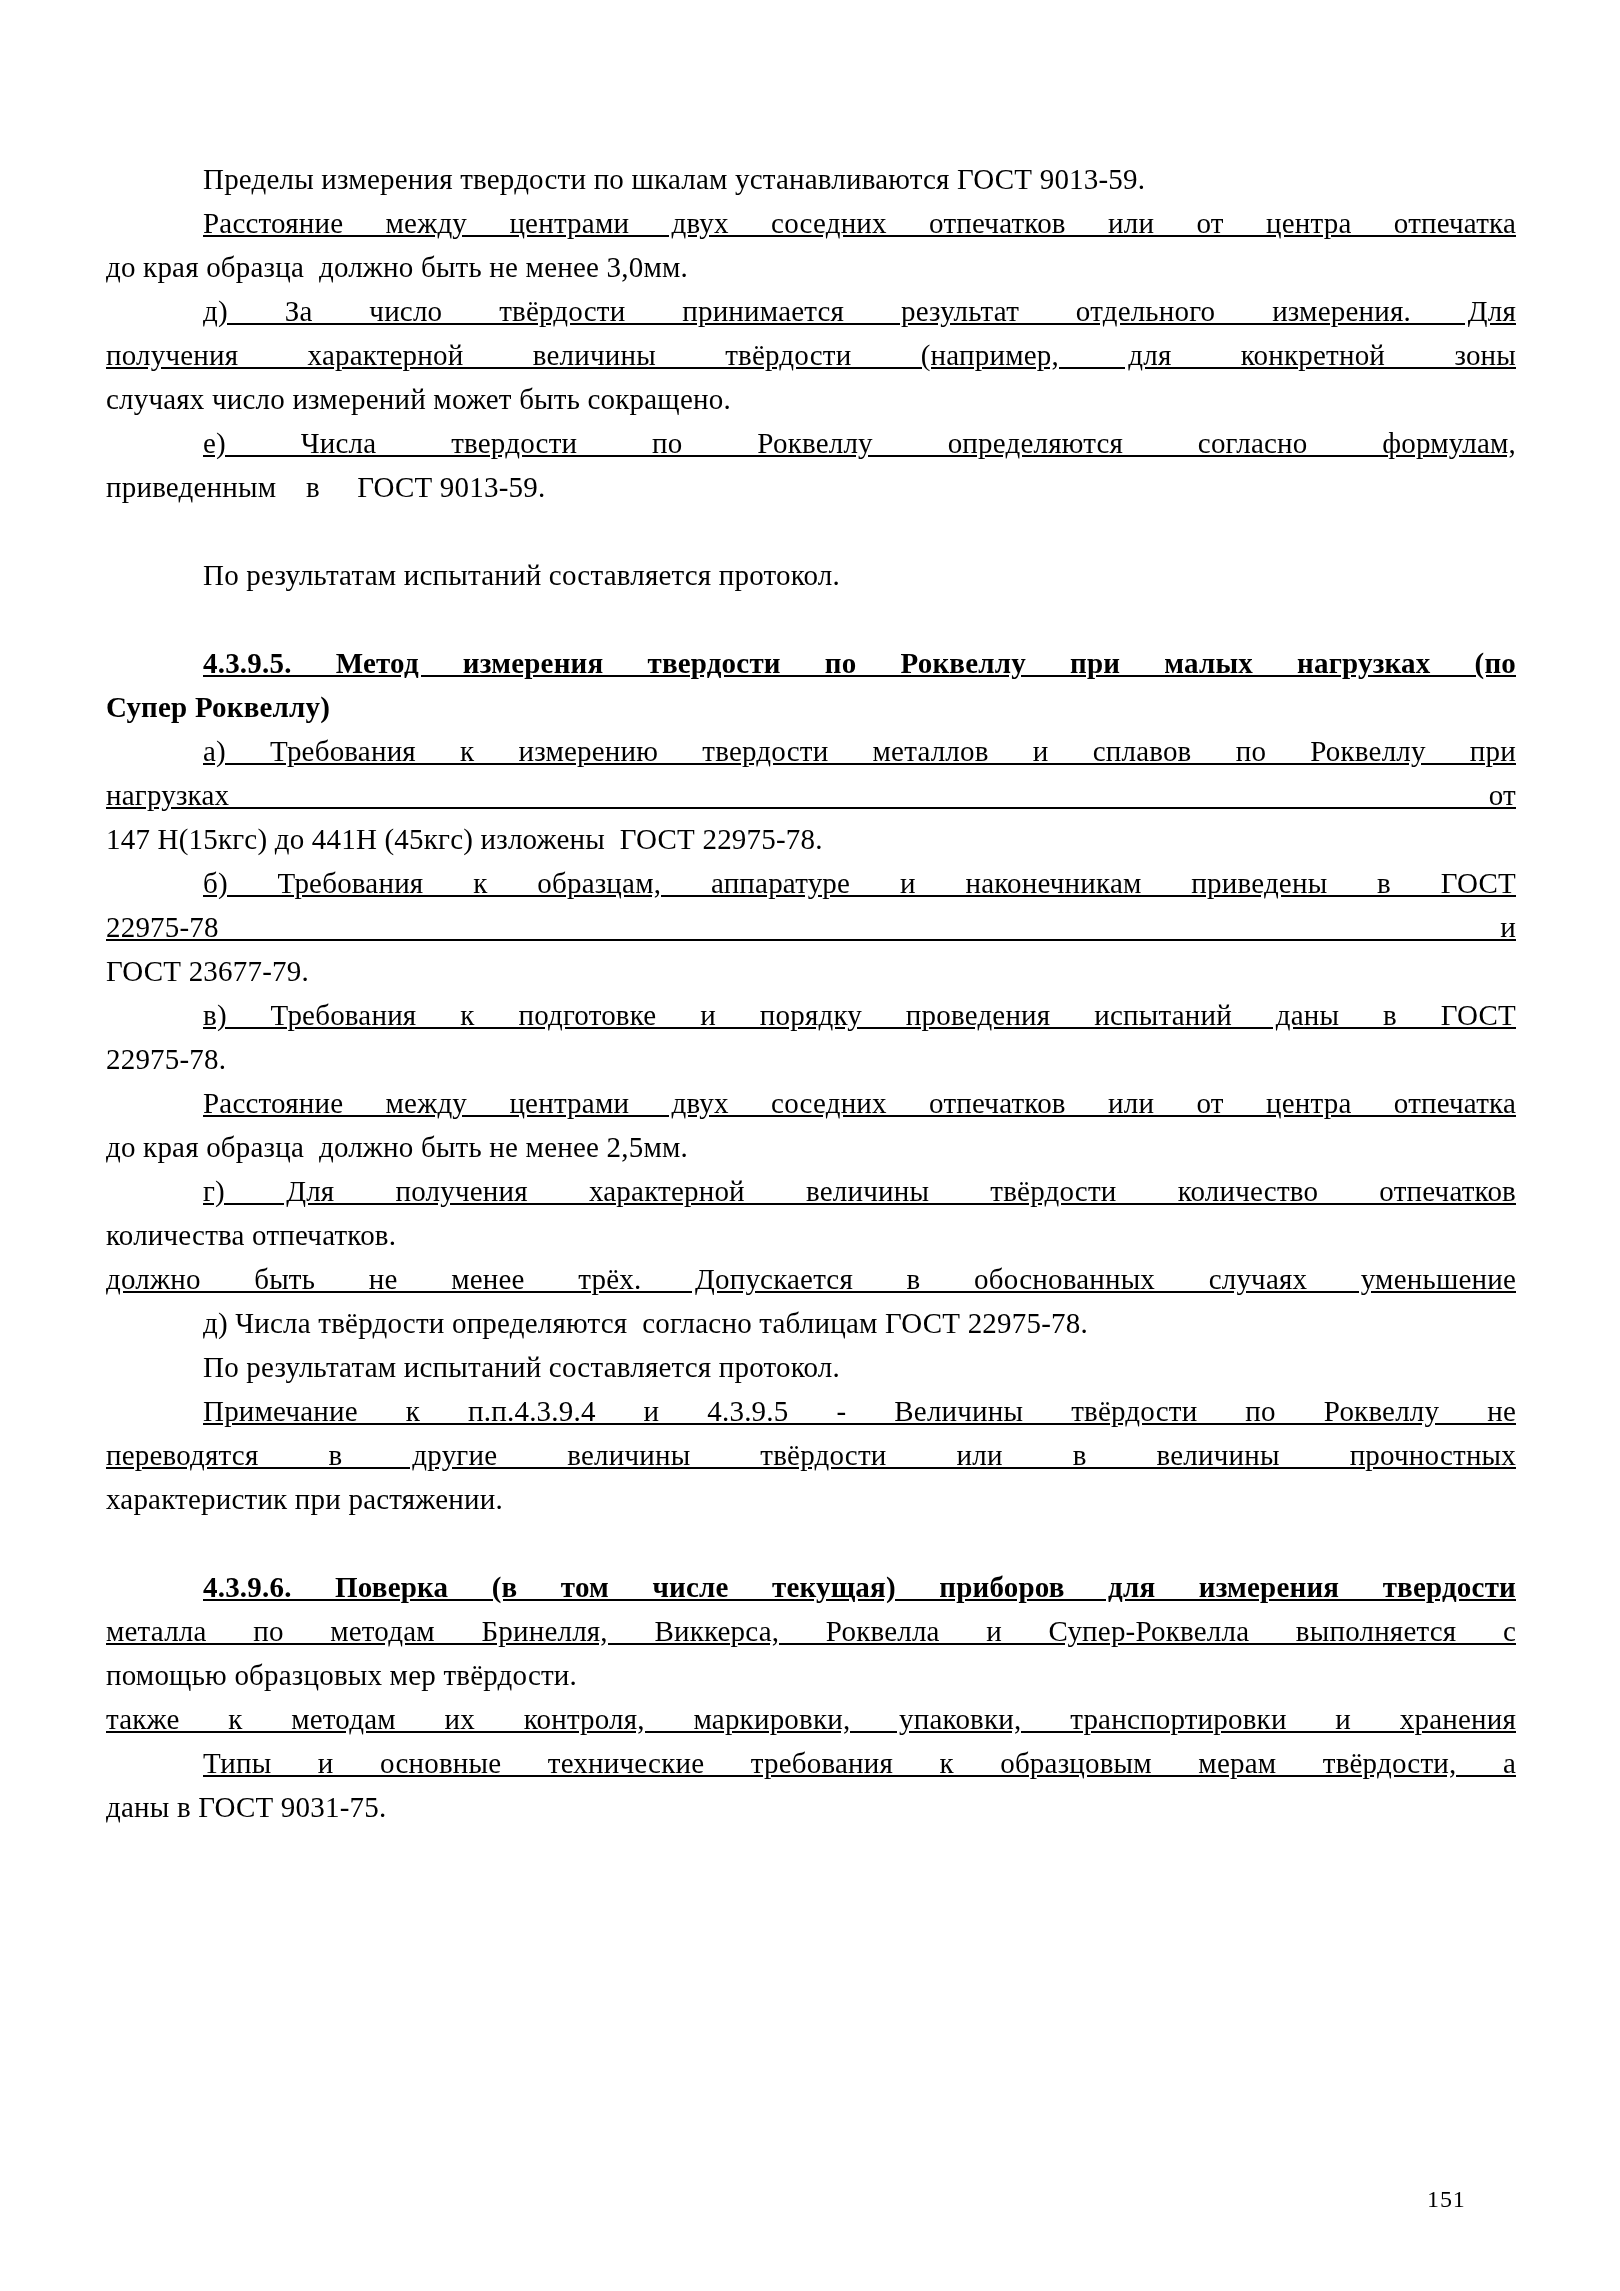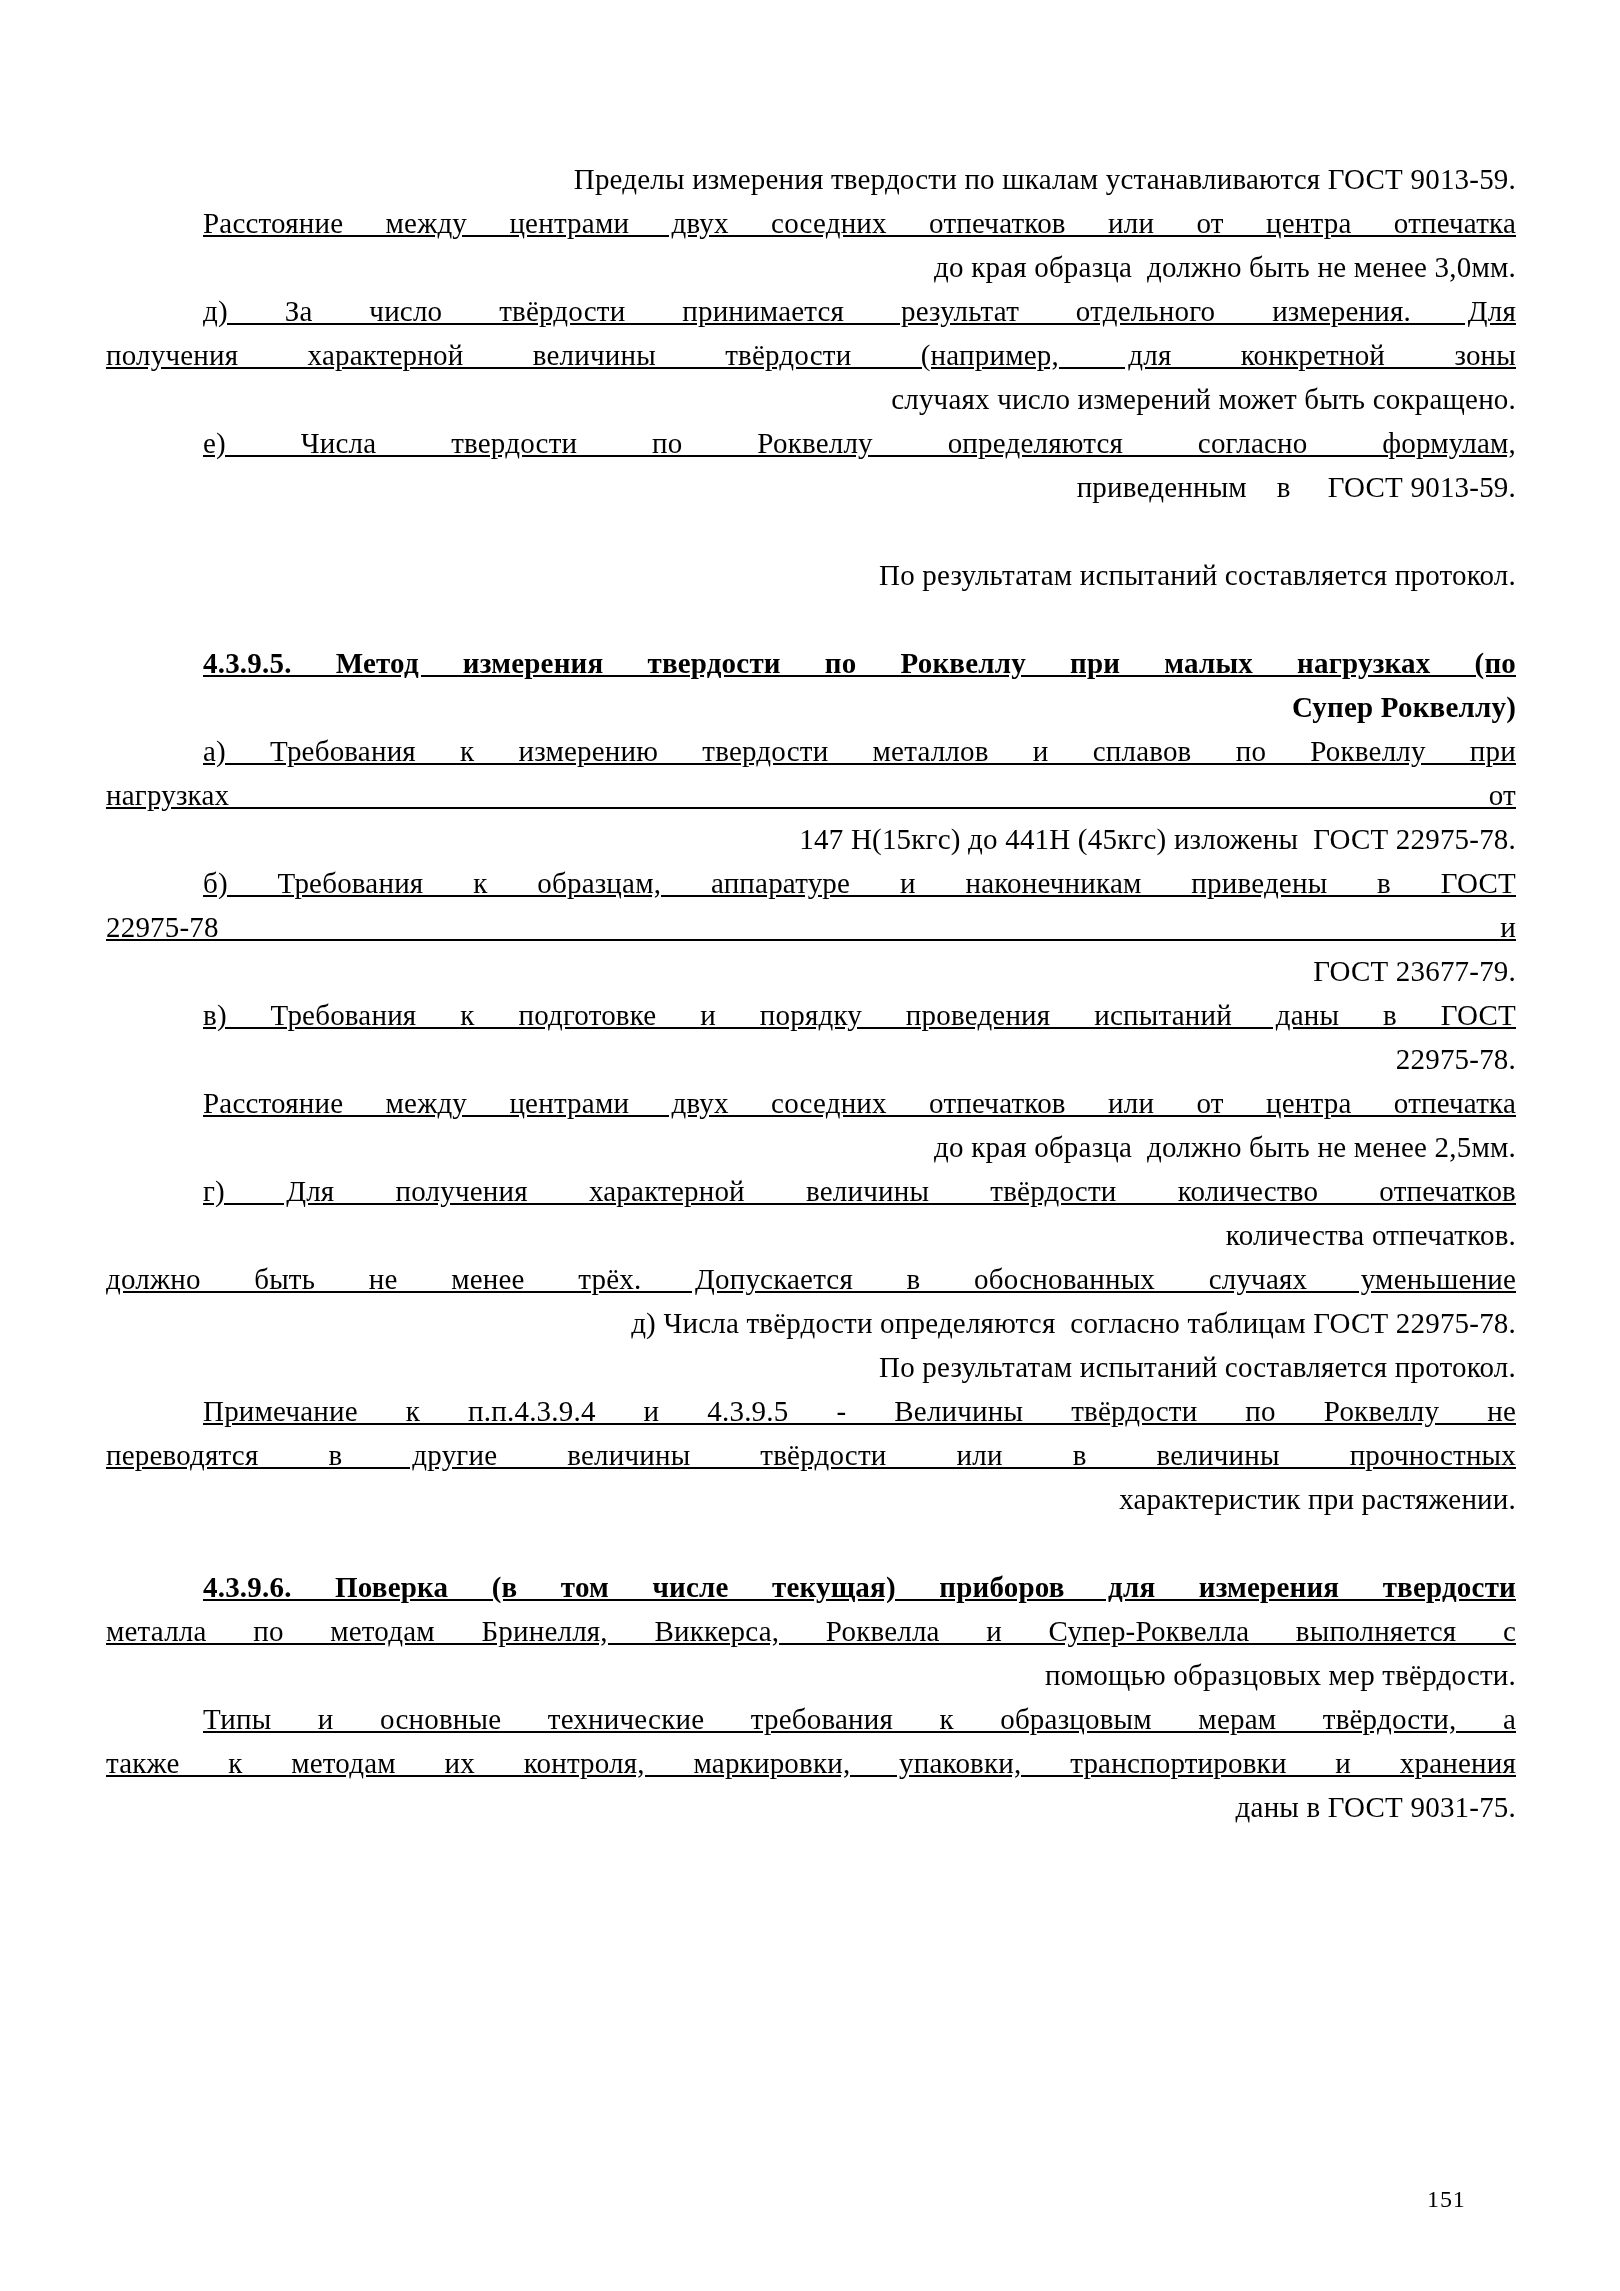--- a/index.html
+++ b/index.html
@@ -27,21 +27,21 @@
     left: 106px;
     top: 157px;
     width: 1410px;
     font-size: 29px;
     line-height: 44px;
     letter-spacing: 0.2px;
   }
   .para { margin: 0; }
   .para.gap { margin-top: 44px; }
   .line {
-    text-align: right;
+    text-align: left;
     white-space: pre-wrap;
   }
   .line.fill {
     white-space: normal;
     text-align: justify;
     text-align-last: justify;
     text-decoration: underline;
   }
   .line.indent { text-indent: 97px; }
   .line.bold { font-weight: bold; }
@@ -116,20 +116,20 @@
         <div class="line indent fill">Примечание к п.п.4.3.9.4 и 4.3.9.5 - Величины твёрдости по Роквеллу не</div>
         <div class="line fill">переводятся в другие величины твёрдости или в величины прочностных</div>
         <div class="line">характеристик при растяжении.</div>
       </div>
       <div class="para gap">
         <div class="line indent fill bold">4.3.9.6. Поверка (в том числе текущая) приборов для измерения твердости</div>
         <div class="line fill">металла по методам Бринелля, Виккерса, Роквелла и Супер-Роквелла выполняется с</div>
         <div class="line">помощью образцовых мер твёрдости.</div>
       </div>
       <div class="para">
+        <div class="line fill">также к методам их контроля, маркировки, упаковки, транспортировки и хранения</div>
         <div class="line indent fill">Типы и основные технические требования к образцовым мерам твёрдости, а</div>
-        <div class="line fill">также к методам их контроля, маркировки, упаковки, транспортировки и хранения</div>
         <div class="line">даны в ГОСТ 9031-75.</div>
       </div>
     </div>
   <div class="page-number">151</div>
 </div>
 
 
 </body></html>

